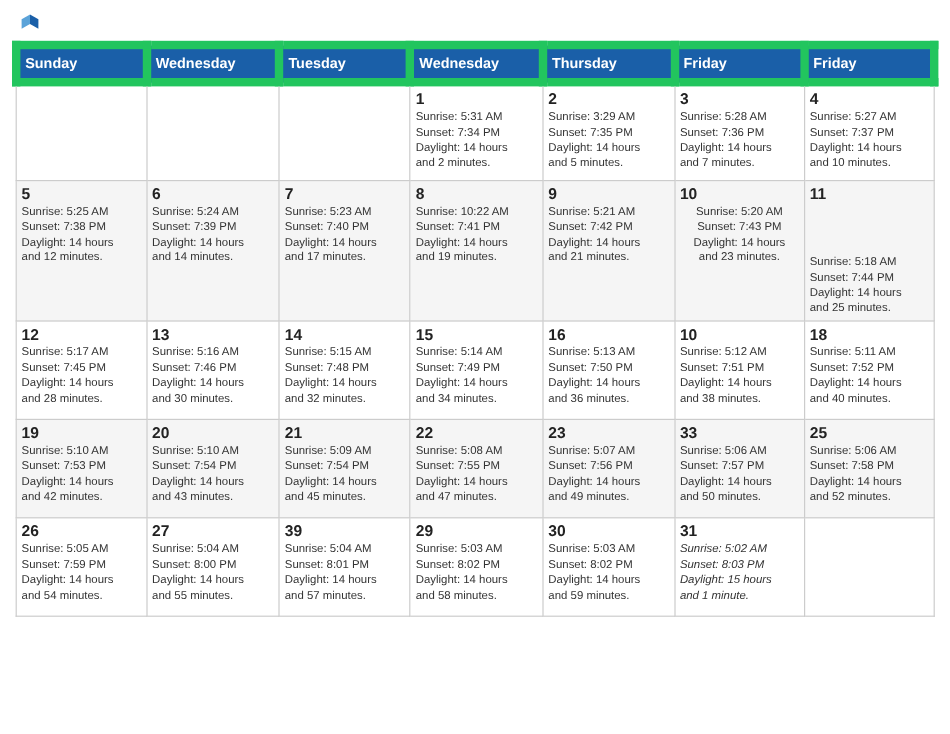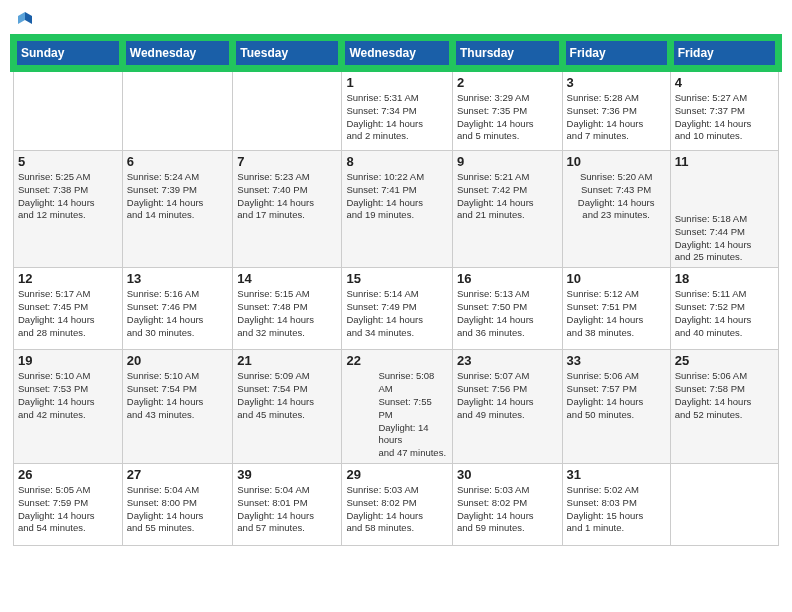--- a/index.html
+++ b/index.html
@@ -280,21 +280,21 @@
         </td>
         <td>
           <div class="day-number">21</div>
           <div class="day-info" style="white-space: pre-line;">Sunrise: 5:09 AM
 Sunset: 7:54 PM
 Daylight: 14 hours
 and 45 minutes.</div>
         </td>
         <td>
           <div class="day-number">22</div>
-          <div class="day-info" style="white-space: pre-line; margin-left: 32px;">Sunrise: 5:08 AM
+          <div class="day-info" style="white-space: pre-line;">Sunrise: 5:08 AM
 Sunset: 7:55 PM
 Daylight: 14 hours
 and 47 minutes.</div>
         </td>
         <td>
           <div class="day-number">23</div>
           <div class="day-info" style="white-space: pre-line;">Sunrise: 5:07 AM
 Sunset: 7:56 PM
 Daylight: 14 hours
 and 49 minutes.</div>
@@ -345,21 +345,21 @@
         </td>
         <td>
           <div class="day-number">30</div>
           <div class="day-info" style="white-space: pre-line;">Sunrise: 5:03 AM
 Sunset: 8:02 PM
 Daylight: 14 hours
 and 59 minutes.</div>
         </td>
         <td>
           <div class="day-number">31</div>
-          <div class="day-info" style="white-space: pre-line;">Sunrise: 5:02 AM
+          <div class="day-info" style="white-space: pre-line; font-style: italic;">Sunrise: 5:02 AM
 Sunset: 8:03 PM
 Daylight: 15 hours
 and 1 minute.</div>
         </td>
         <td class="empty-cell"></td>
       </tr>
     </tbody>
 </table>
 
 </body></html>

